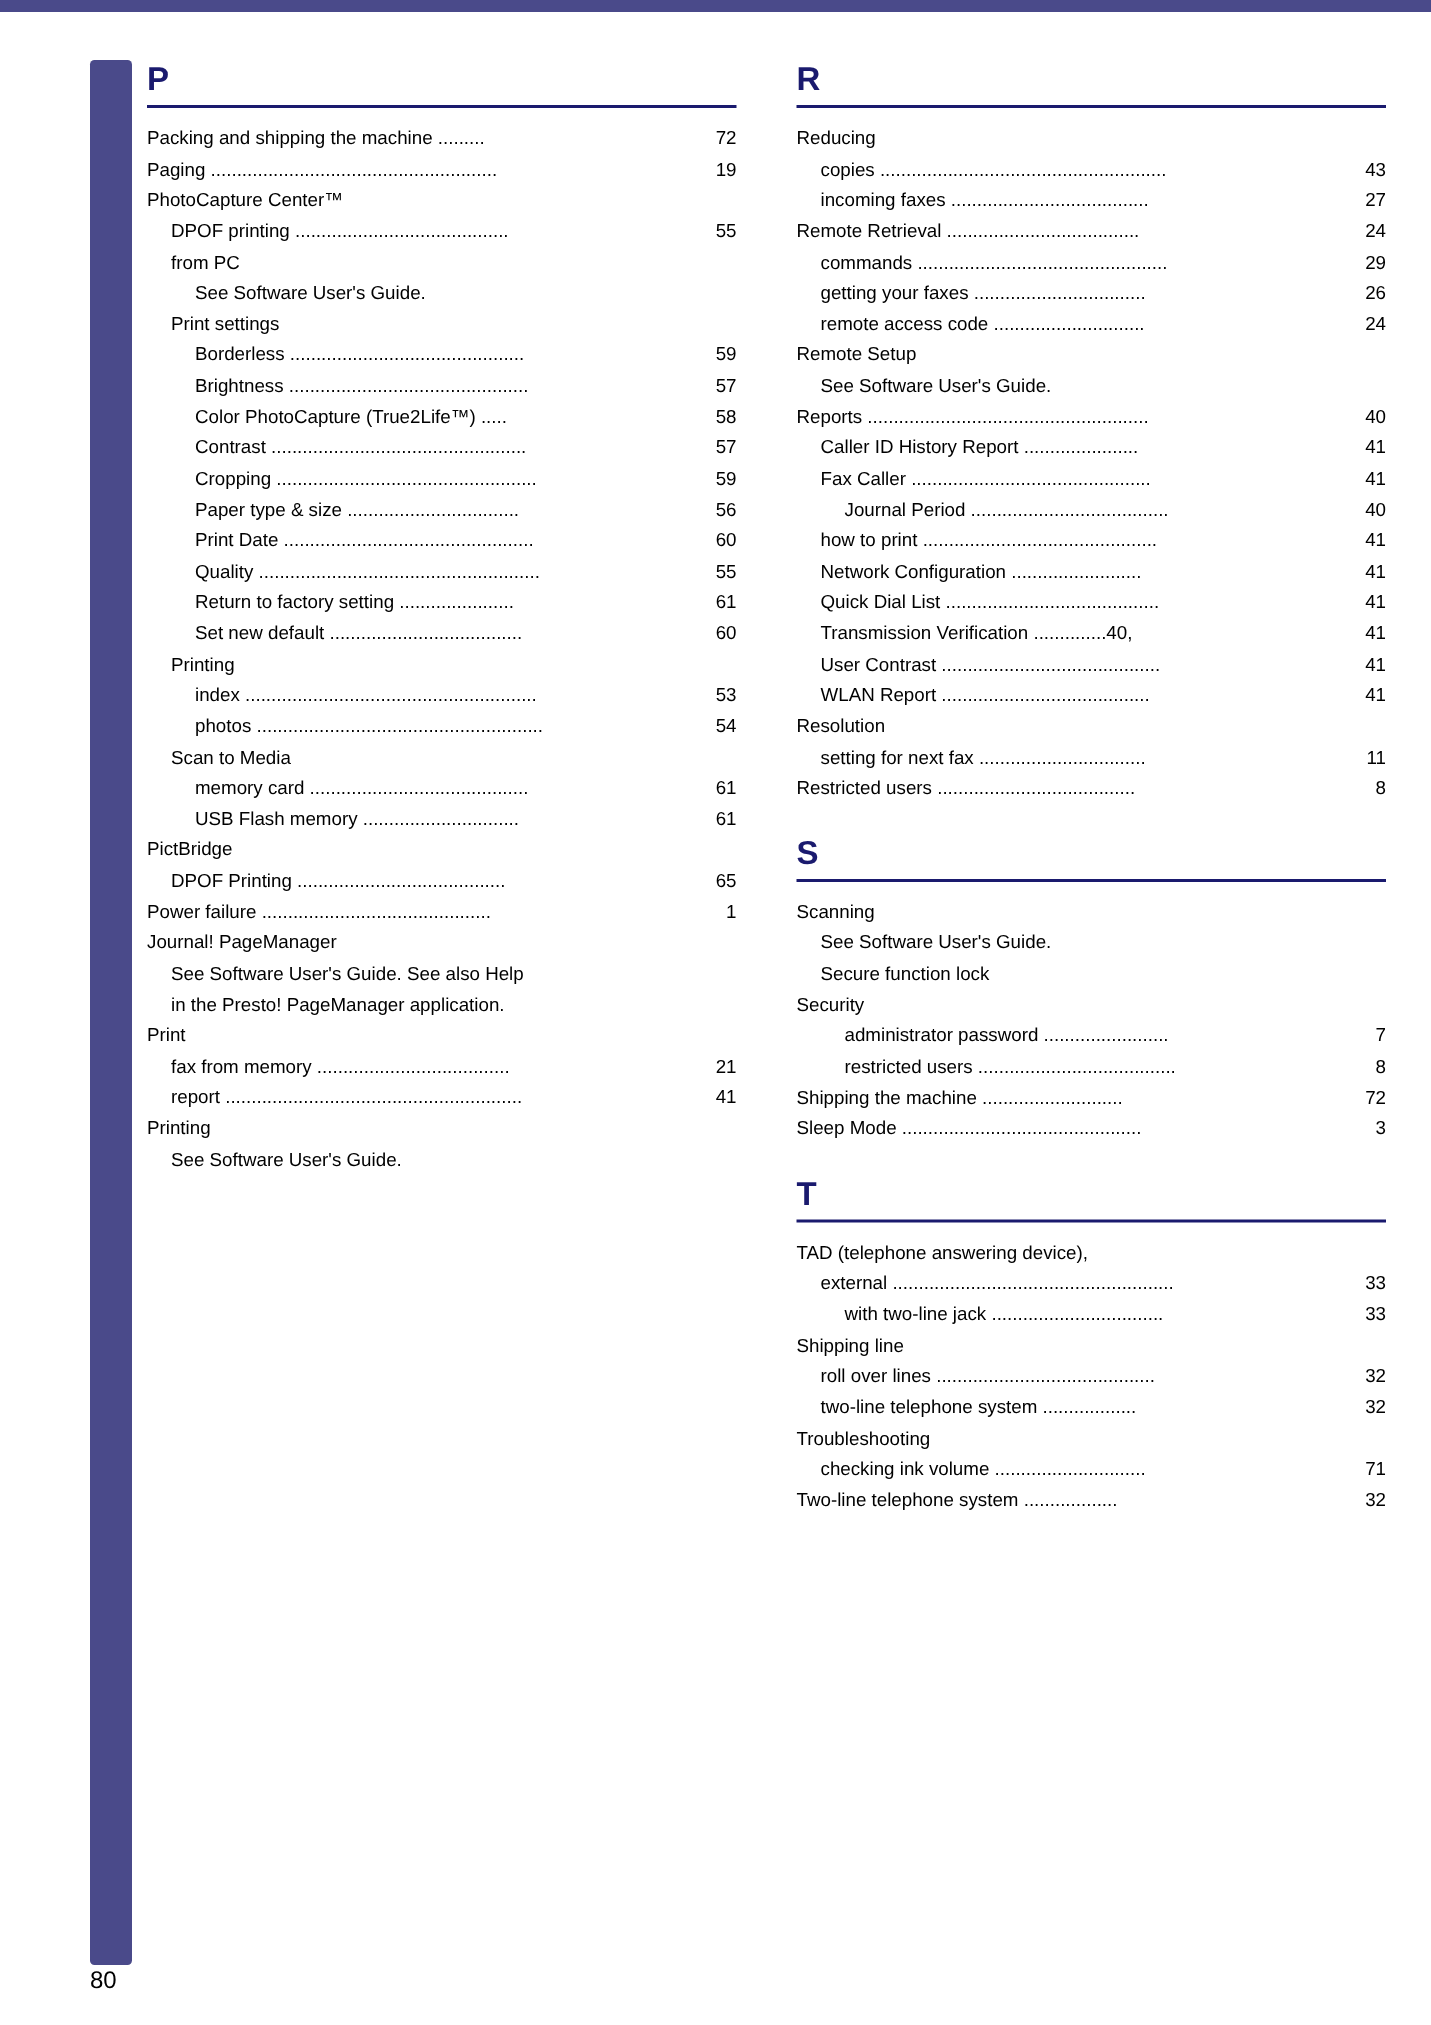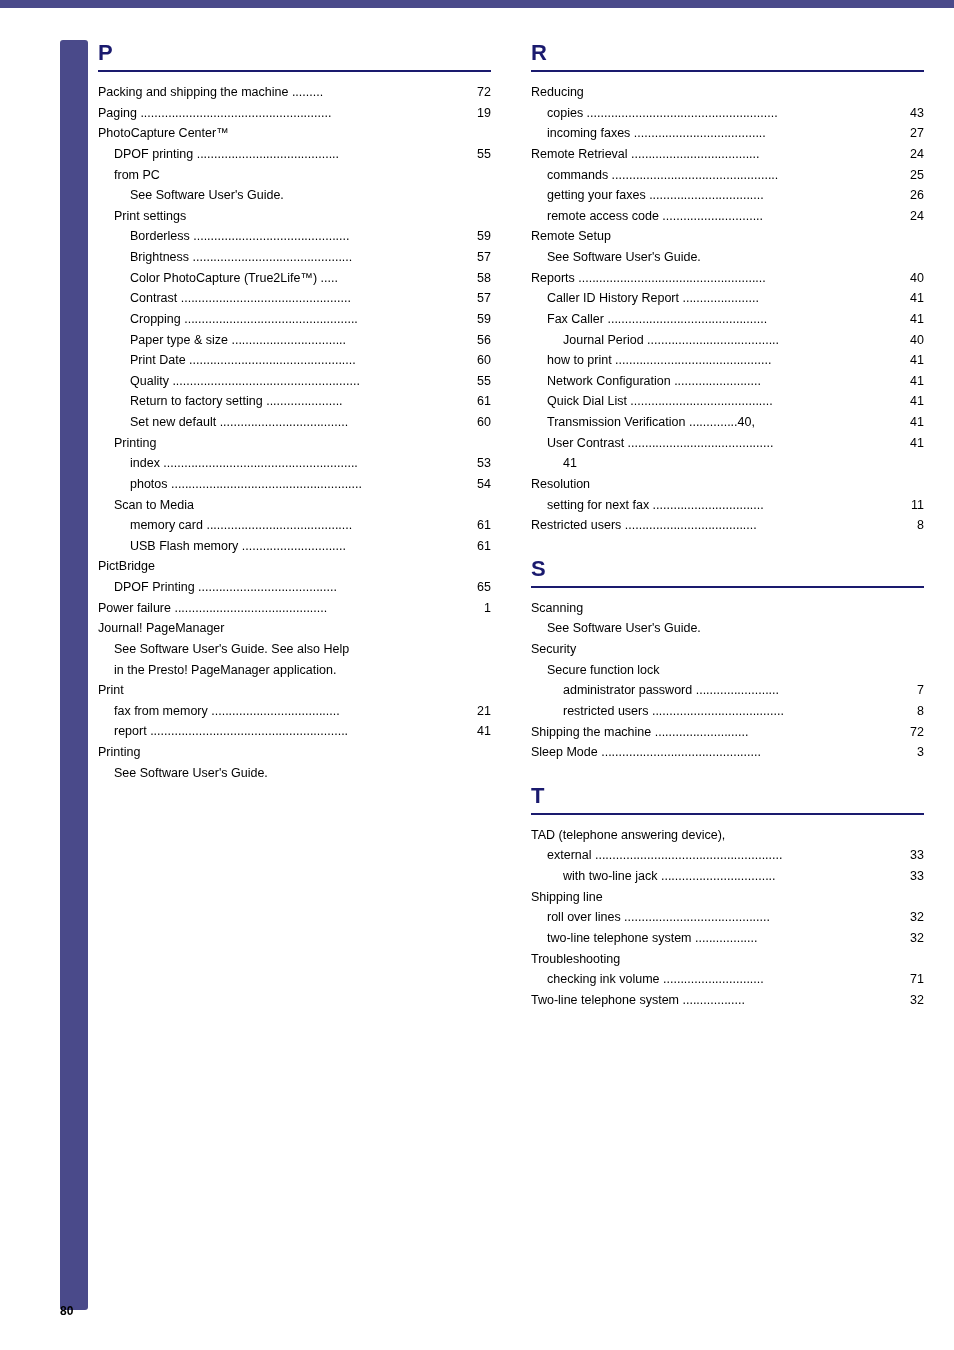--- a/index.html
+++ b/index.html
@@ -55,24 +55,24 @@
       flex: 1;
     }
     .entry-line .num {
       text-align: right;
       min-width: 30px;
     }
     .indent1 { padding-left: 16px; align-items: flex-end; }
     .indent2 { padding-left: 32px; }
     .page-footer {
       position: absolute;
-      bottom: 32px;
+      bottom: 20px;
       left: 60px;
-      font-size: 12px;
-      font-weight: bold;
+      font-size: 16px;
+      font-weight: normal;
     }
     .top-rule {
       position: absolute;
       top: 0;
       left: 0;
       right: 0;
       height: 8px;
       background: #4a4a8a;
     }
   </style>
@@ -240,21 +240,21 @@
       <div class="entry-line indent1">
         <span class="term">incoming faxes  ......................................</span>
         <span class="num">27</span>
       </div>
       <div class="entry-line">
         <span class="term">Remote Retrieval  .....................................</span>
         <span class="num">24</span>
       </div>
       <div class="entry-line indent1">
         <span class="term">commands  ................................................</span>
-        <span class="num">25</span>
+        <span class="num">29</span>
       </div>
       <div class="entry-line indent1">
         <span class="term">getting your faxes  .................................</span>
         <span class="num">26</span>
       </div>
       <div class="entry-line indent1">
         <span class="term">remote access code  .............................</span>
         <span class="num">24</span>
       </div>
       <div class="entry-line">
@@ -295,20 +295,21 @@
       </div>
       <div class="entry-line indent1">
         <span class="term">Transmission Verification  ..............40,</span>
         <span class="num">41</span>
       </div>
       <div class="entry-line indent1">
         <span class="term">User Contrast  ..........................................</span>
         <span class="num">41</span>
       </div>
       <div class="entry-line indent1">
+        <span class="term">WLAN Report  ........................................</span>
         <span class="num">41</span>
       </div>
       <div class="entry-line">
         <span class="term">Resolution</span>
         <span class="num"></span>
       </div>
       <div class="entry-line indent1">
         <span class="term">setting for next fax  ................................</span>
         <span class="num">11</span>
       </div>
@@ -320,26 +321,26 @@
       <div class="section-header">S</div>
 
       <div class="entry-line">
         <span class="term">Scanning</span>
         <span class="num"></span>
       </div>
       <div class="entry-line indent1">
         <span class="term">See Software User's Guide.</span>
         <span class="num"></span>
       </div>
+      <div class="entry-line indent1">
+        <span class="term">Secure function lock</span>
+        <span class="num"></span>
+      </div>
       <div class="entry-line">
         <span class="term">Security</span>
-        <span class="num"></span>
-      </div>
-      <div class="entry-line indent1">
-        <span class="term">Secure function lock</span>
         <span class="num"></span>
       </div>
       <div class="entry-line indent2">
         <span class="term">administrator password  ........................</span>
         <span class="num">7</span>
       </div>
       <div class="entry-line indent2">
         <span class="term">restricted users  ......................................</span>
         <span class="num">8</span>
       </div>

